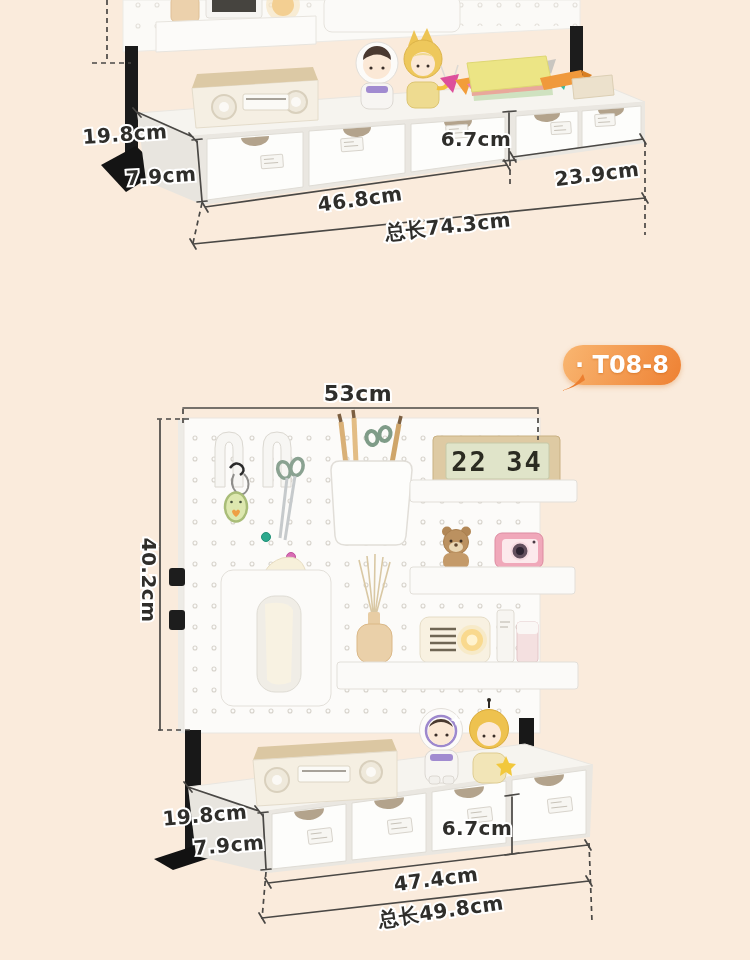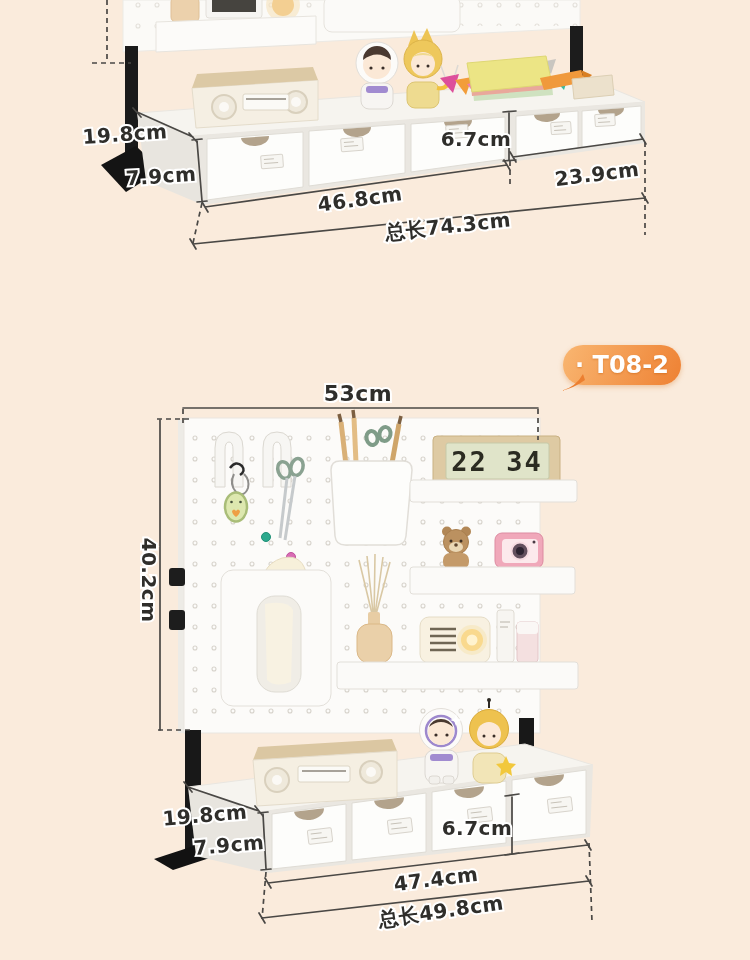--- a/index.html
+++ b/index.html
@@ -155,21 +155,21 @@
     <text class="dim" x="360" y="206" transform="rotate(-8 360 199)">46.8cm</text>
     <path class="ln" d="M193,244 L645,198 M190,239 l6,10 M642,193 l6,10"></path>
     <text class="dim" x="448" y="233" transform="rotate(-6 448 226)">总长74.3cm</text>
   </g>
 </svg>
 
 <div class="badge">
   <svg viewBox="0 0 24 18">
         <path d="M22,0 Q15,13 0,17 Q13,14 24,6 Z" fill="#ec7f30"></path>
       </svg>
-  <span>· T08-2</span>
+  <span>· T08-8</span>
 </div>
 
 <svg id="fig-bottom" width="750" height="590" viewBox="0 0 750 590">
   <defs>
     <pattern id="pegB" width="19" height="21" patternUnits="userSpaceOnUse">
       <circle cx="5" cy="5" r="2" fill="none" stroke="#d7d3cc" stroke-width="1.1"></circle>
     </pattern>
   </defs>
 
   <g>

